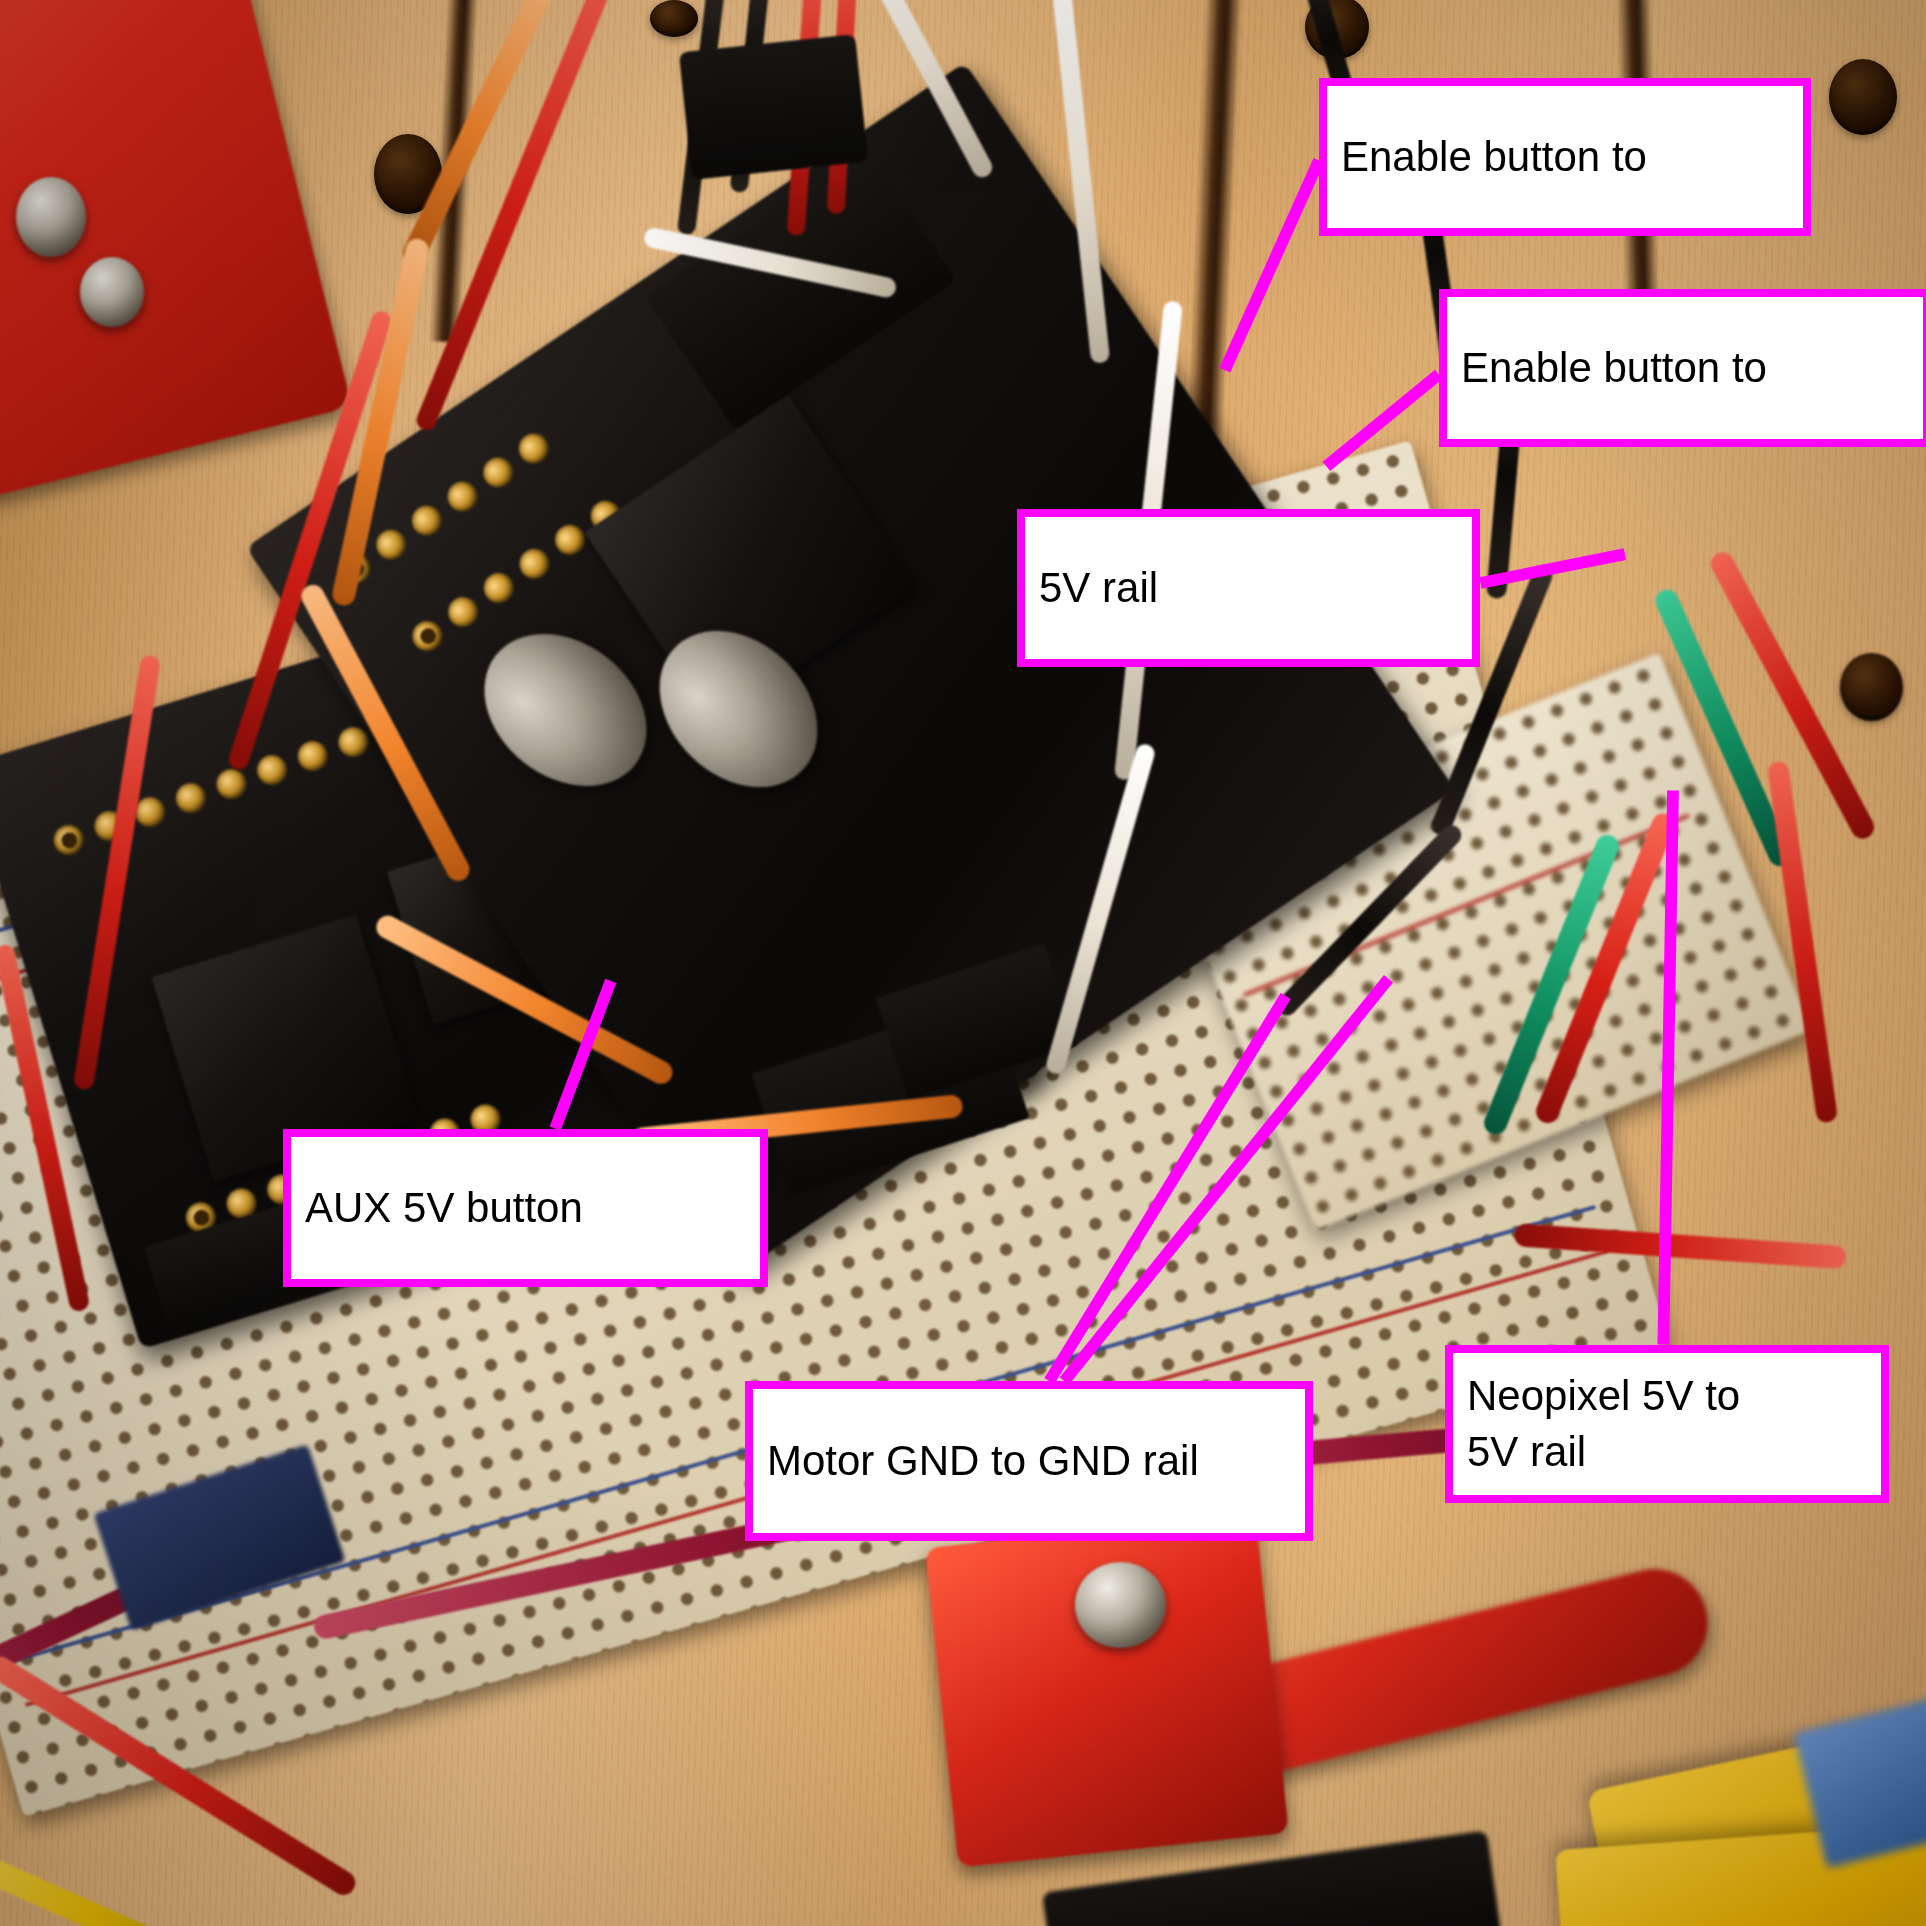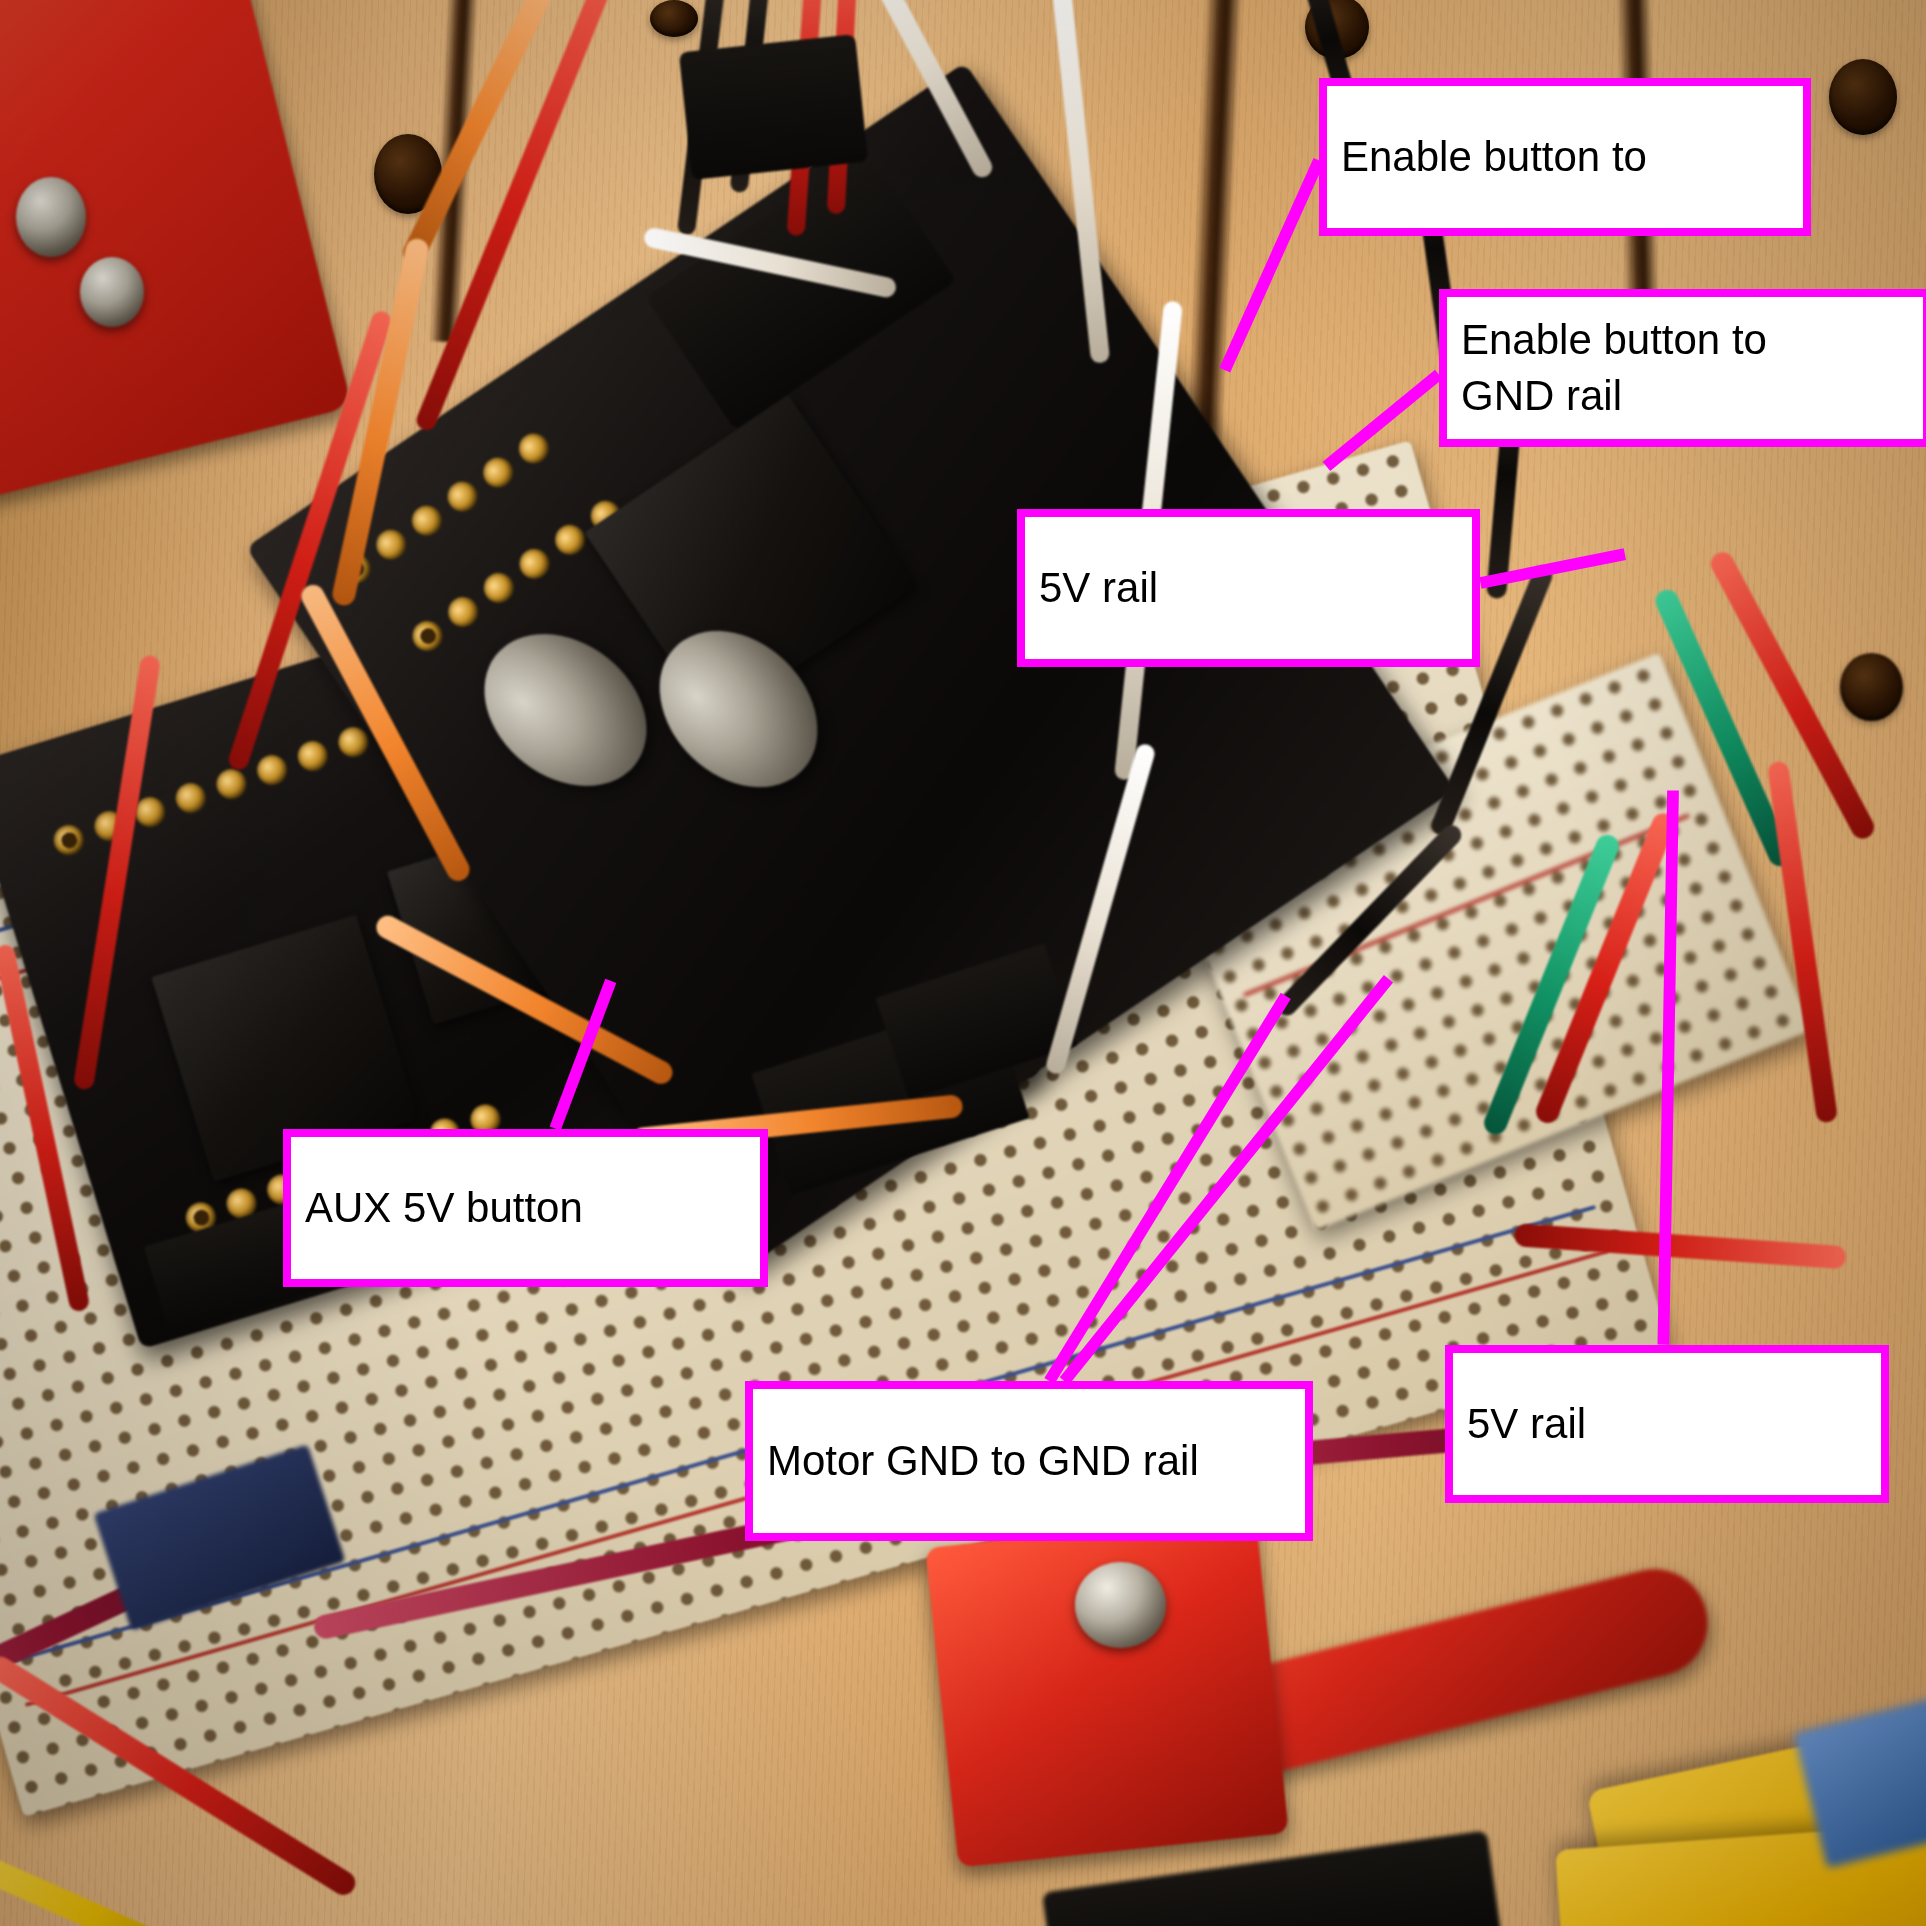--- a/index.html
+++ b/index.html
@@ -356,33 +356,33 @@
       <line x1="3110" y1="2514" x2="3128" y2="1478"></line>
     </g>
   </svg>
 
   <div class="callout" style="left:1319px;top:78px;width:492px;height:158px;">
     <div class="line">Enable button to</div>
   </div>
 
   <div class="callout" style="left:1439px;top:289px;width:492px;height:158px;">
     <div class="line">Enable button to</div>
-    <div class="line">GND rail</div>
   </div>
 
   <div class="callout" style="left:1017px;top:509px;width:463px;height:158px;">
     <div class="line">5V rail</div>
   </div>
 
   <div class="callout" style="left:283px;top:1129px;width:485px;height:158px;">
     <div class="line">AUX 5V button</div>
   </div>
 
   <div class="callout" style="left:745px;top:1381px;width:568px;height:160px;">
     <div class="line">Motor GND to GND rail</div>
   </div>
 
   <div class="callout" style="left:1445px;top:1345px;width:444px;height:158px;">
+    <div class="line">Neopixel 5V to</div>
     <div class="line">5V rail</div>
   </div>
 
 </div>
 
 
 </body></html>

